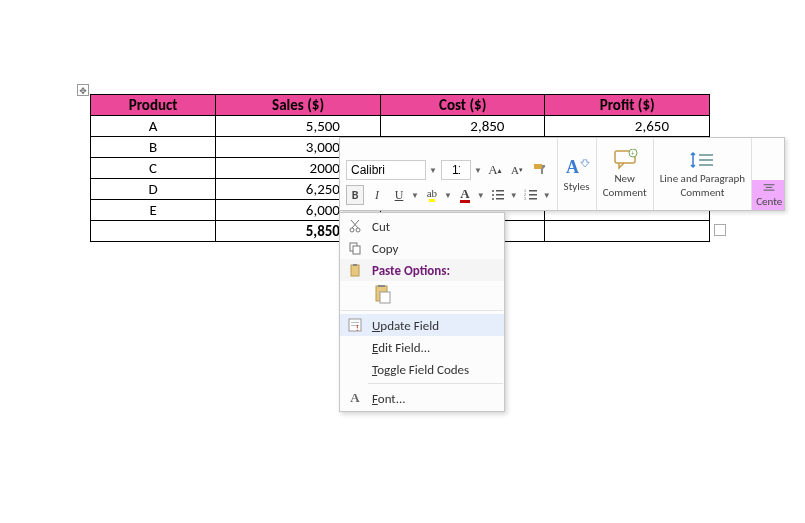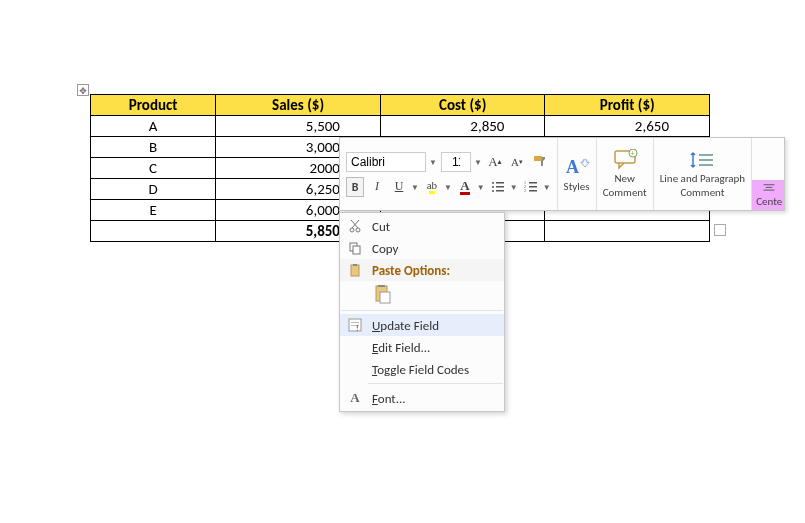--- a/index.html
+++ b/index.html
@@ -37,21 +37,21 @@
   }
   table.data th, table.data td {
     border: 1px solid #000;
     padding: 0 6px;
     height: 20px;
     line-height: 20px;
     text-align: center;
     font-weight: normal;
   }
   table.data th {
-    background: #fde047;
+    background: #ec4899;
     font-weight: bold;
   }
   table.data td.num { text-align: right; padding-right: 40px; }
   table.data td.bold { font-weight: bold; }
   .end-box {
     position: absolute;
     left: 714px;
     top: 224px;
     width: 12px;
     height: 12px;
@@ -110,21 +110,21 @@
     box-shadow: 2px 2px 5px rgba(0,0,0,0.18);
     padding: 2px 0;
     font-size: 13px;
   }
   .ctx-item {
     display:flex; align-items:center; gap:8px;
     padding: 3px 20px 3px 6px;
     color:#333;
     height:22px;
   }
-  .ctx-item.header { font-weight:bold; color:#a16207; background:#f5f5f5;}
+  .ctx-item.header { font-weight:bold; color:#701a75; background:#f5f5f5;}
   .ctx-item.hover { background:#e6eefb; }
   .ctx-icon { width:18px; display:flex; justify-content:center; color:#7a7a7a; }
   .ctx-sep { height:1px; background:#e3e3e3; margin:3px 1px 3px 28px; }
   .ctx-sep-full { height:1px; background:#e3e3e3; margin:3px 1px; }
   .underline-key { text-decoration: underline; }
   .paste-row { padding-left: 32px; display:flex; gap:4px; height:26px; align-items:center;}
   .paste-ico { width:22px; height:22px; border:1px solid transparent; display:flex; align-items:center; justify-content:center;}
 </style>
 </head>
 <body>
@@ -174,21 +174,21 @@
     <td class="num bold">5,850</td>
     <td class="num"></td>
     <td class="num"></td>
   </tr>
 </tbody>
   </table>
 
 <div class="end-box"></div>
 
 <div class="mini-toolbar">
-  <div class="mt-col" style="gap:3px;">
+  <div class="mt-col" style="gap:3px;justify-content:flex-end;">
     <div class="mt-row">
       <input class="font-name" value="Calibri" style="">
       <span class="dd">▼</span>
       <input class="font-size" value="11" style="">
       <span class="dd">▼</span>
       <span class="tb-btn aA-grow">A<span style="font-size:8px;vertical-align:super;">▴</span></span>
       <span class="tb-btn aA-shrink">A<span style="font-size:7px;vertical-align:super;">▾</span></span>
       <span class="tb-btn" title="Format Painter">
         <svg class="format-painter" viewBox="0 0 16 16">
             <path fill="#d9a843" d="M2 2h8v5H2z"></path>

